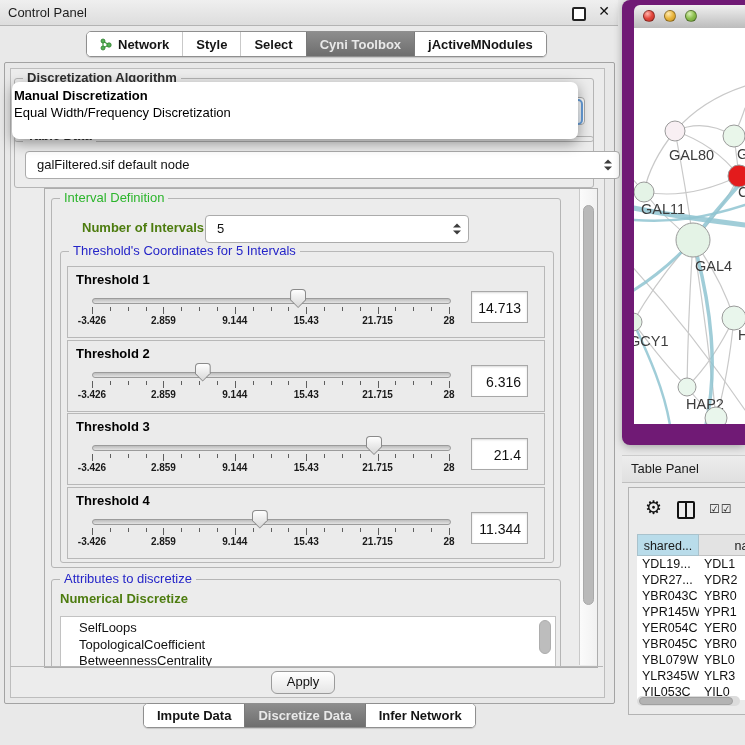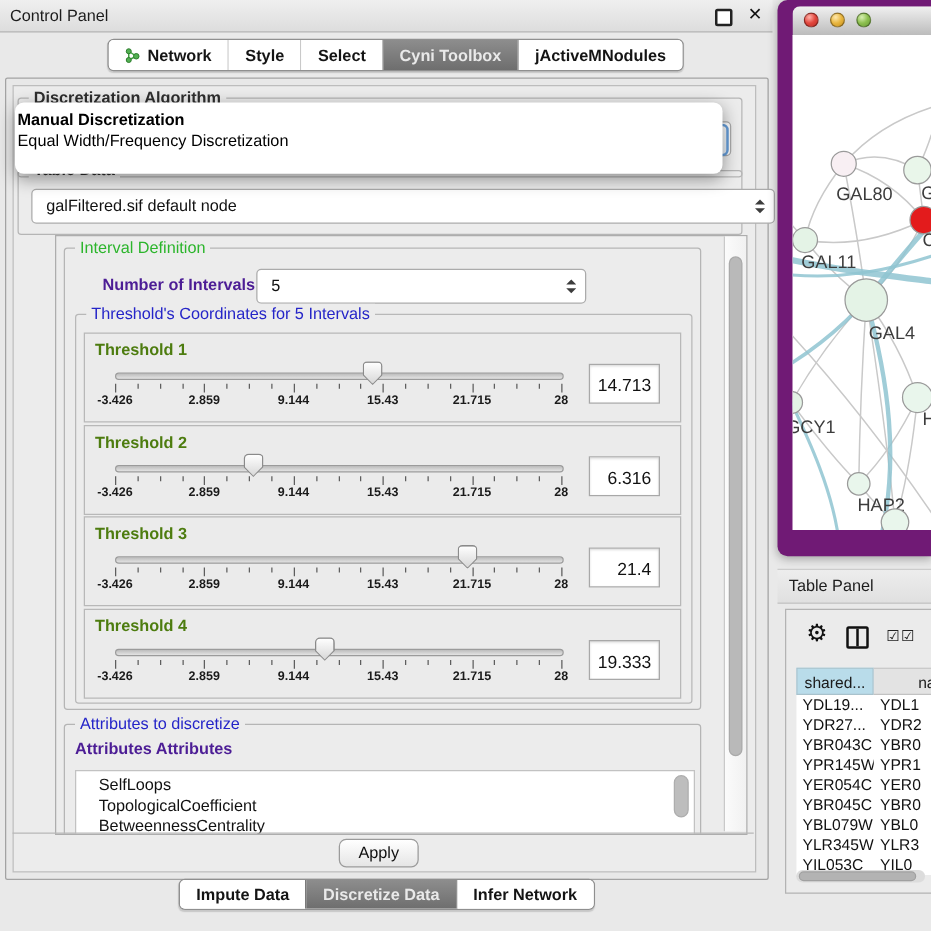--- a/index.html
+++ b/index.html
@@ -33,24 +33,24 @@
   .focus-spin{position:absolute;right:1px;top:1px;width:15px;height:22px;border:2px solid #68a1de;border-radius:5px;background:linear-gradient(#fdfefe,#e9f1f9);}
   
   .popup{position:absolute;left:12px;top:82px;width:566px;height:57px;background:#fff;border-radius:7px;box-shadow:0 4px 14px rgba(0,0,0,.4);z-index:40;padding-top:5px;box-sizing:border-box;}
   .popup .ph{height:17px;line-height:17px;text-align:center;color:#c2c2c2;font-size:13px;}
   .popup .item{height:17px;line-height:17px;padding-left:2px;font-size:13px;color:#000;}
   .popup .item.bold{font-weight:bold;}
   
   .scrollpane{position:absolute;left:44px;top:188px;width:552px;height:478px;border:1px solid #adadad;background:#ececec;overflow:hidden;}
   .cp-vscroll{position:absolute;right:0;top:0;width:17px;height:476px;background:linear-gradient(90deg,#fbfbfb,#f1f1f1);border-left:1px solid #c9c9c9;}
   .cp-vscroll .thumb{position:absolute;left:3px;top:16px;width:11px;height:400px;border-radius:6px;background:#b9b9b9;border:1px solid #a9a9a9;box-sizing:border-box;}
-  .blabel{position:absolute;font-size:13px;font-weight:bold;color:#4c1d95;}
+  .blabel{position:absolute;font-size:13px;font-weight:bold;color:#4d7c0f;}
   
   .th-panel{position:absolute;left:6px;width:476px;height:70px;border:1px solid #b8b8b8;background:#ebebeb;}
-  .th-label{position:absolute;left:8px;top:5px;font-size:13px;font-weight:bold;color:#4d7c0f;text-align:right;}
+  .th-label{position:absolute;left:8px;top:5px;font-size:13px;font-weight:bold;color:#000000;text-align:right;}
   .th-track{position:absolute;left:24px;top:31px;width:357px;height:4px;border:1px solid #9b9b9b;border-radius:3px;background:linear-gradient(#bdbdbd,#e3e3e3);}
   .th-thumb{position:absolute;top:22px;width:16px;height:19px;background:#8a8a8a;border-radius:4px 4px 0 0;clip-path:polygon(0 0,100% 0,100% 58%,50% 100%,0 58%);}
   .th-thumb-in{position:absolute;left:1px;top:1px;right:1px;bottom:1px;background:linear-gradient(#fefefe,#d7d7d7);border-radius:3px 3px 0 0;clip-path:polygon(0 0,100% 0,100% 58%,50% 100%,0 58%);}
   .tick{position:absolute;top:40px;width:1px;background:#5e5e5e;}
   .tlabel{position:absolute;top:48px;transform:translateX(-50%);font-size:10px;font-weight:bold;color:#1a1a1a;}
   .th-value{position:absolute;left:403px;top:24px;width:57px;height:32px;background:#fff;border:1px solid #a8a8a8;box-shadow:inset 0 1px 2px rgba(0,0,0,.15);font-size:14px;color:#111;text-align:right;line-height:32px;padding-right:6px;box-sizing:border-box;}
   
   .attr-list{position:absolute;left:8px;top:36px;width:494px;height:78px;background:#fff;border:1px solid #c2c2c2;}
   .attr-item{font-size:13px;color:#111;line-height:16.5px;padding-left:18px;}
   .list-vthumb{position:absolute;right:4px;top:3px;width:12px;height:34px;border-radius:6px;background:#bdbdbd;border:1px solid #adadad;box-sizing:border-box;}
@@ -289,29 +289,29 @@
               <span class="tick" style="left:381.0px;height:7px"></span>
               <span class="tlabel" style="left:24.0px">-3.426</span>
               <span class="tlabel" style="left:95.4px">2.859</span>
               <span class="tlabel" style="left:166.8px">9.144</span>
               <span class="tlabel" style="left:238.2px">15.43</span>
               <span class="tlabel" style="left:309.6px">21.715</span>
               <span class="tlabel" style="left:381.0px">28</span>
               <div class="th-thumb" style="left:183.8px">
                 <div class="th-thumb-in"></div>
               </div>
-              <div class="th-value">19.333</div>
+              <div class="th-value">11.344</div>
             </div>
           </div>
       </div>
     </div>
 
     <div class="groupbox" style="left:6px;top:390px;width:508px;height:120px;">
       <span class="gtitle blue">Attributes to discretize</span>
-      <span class="blabel" style="left:8px;top:11px;">Attributes Attributes</span>
+      <span class="blabel" style="left:8px;top:11px;">Numerical Discretize</span>
       <div class="attr-list">
         <div style="padding-top:3px;">
             <div class="attr-item">SelfLoops</div>
             <div class="attr-item">TopologicalCoefficient</div>
             <div class="attr-item">BetweennessCentrality</div>
           </div>
         <div class="list-vthumb"></div>
       </div>
     </div>
 

